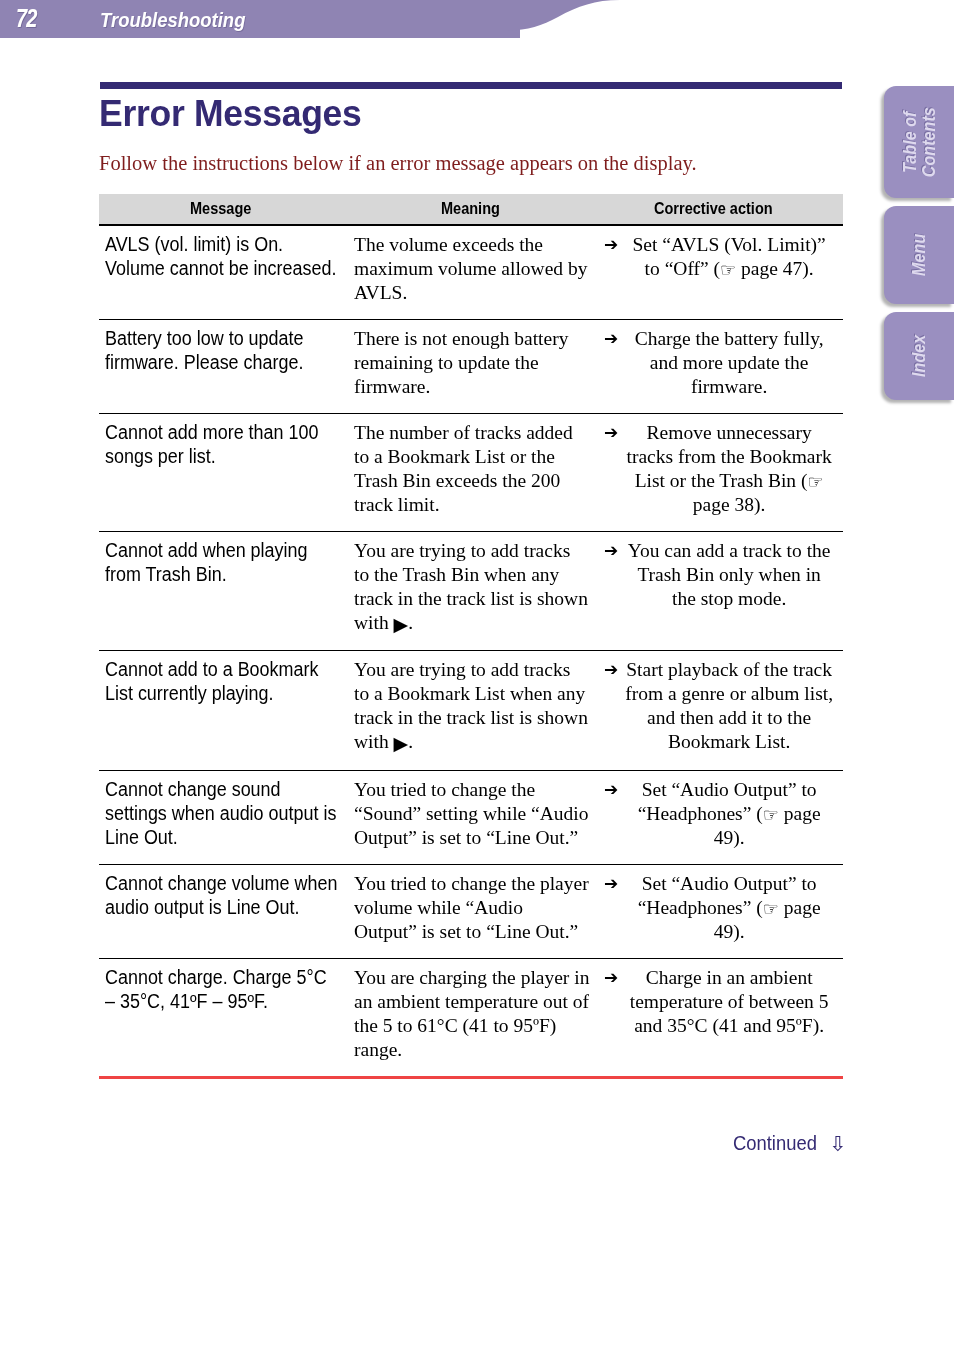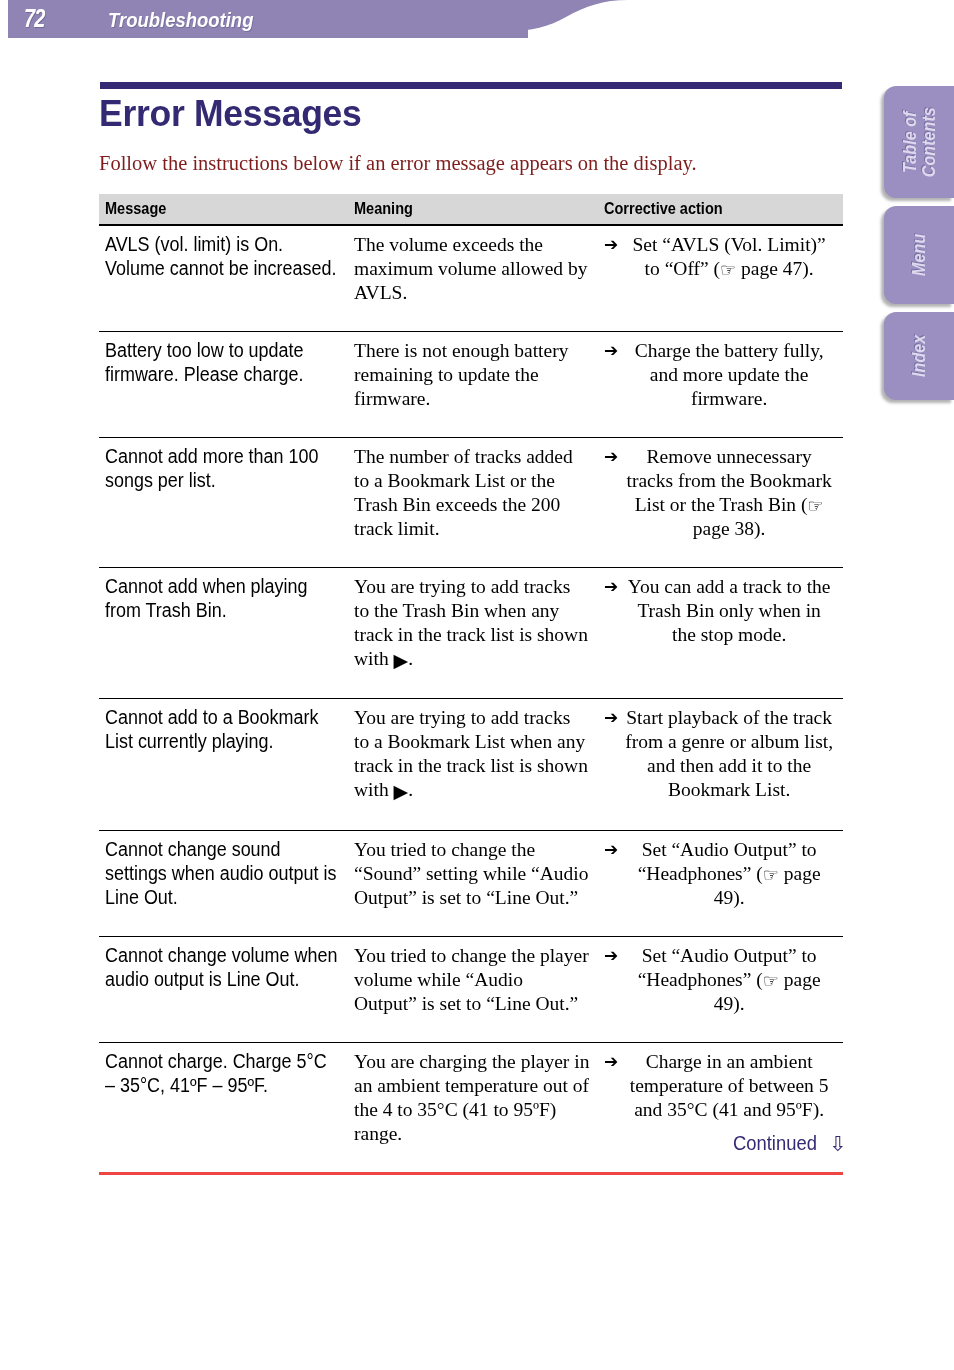--- a/index.html
+++ b/index.html
@@ -6,21 +6,21 @@
   body{
     width:954px;height:1370px;
     background:#ffffff;
     font-family:"Liberation Serif", serif;
     overflow:hidden;
     position:relative;
   }
 
   
   .page-header{
-    position:absolute;left:8px;top:0;width:590px;height:38px;
+    position:absolute;left:0;top:0;width:590px;height:38px;
     overflow:visible;
   }
   .page-header .bar{
     position:absolute;left:0;top:0;width:520px;height:38px;
     background:#8f84b3;
   }
   .page-header svg.tail{
     position:absolute;left:500px;top:0;
   }
   .page-number{
@@ -90,35 +90,35 @@
     position:absolute;left:99px;top:194px;
     width:744px;border-collapse:collapse;
     table-layout:fixed;
   }
   table.err col.c1{width:249px;}
   table.err col.c2{width:250px;}
   table.err col.c3{width:245px;}
 
   table.err thead th{
     background:#d7d7d7;
-    text-align:left;
+    text-align:center;
     padding:5px 4px 6px 6px;
     font-family:"Liberation Sans", sans-serif;
     font-weight:bold;font-size:16.5px;color:#000;
     border-bottom:2px solid #000;
     transform-origin:left;
   }
   table.err thead th span{
     display:inline-block;
     transform:scaleX(.88);transform-origin:left center;
   }
 
   table.err tbody td{
     vertical-align:top;
-    padding:7px 8px 26px 6px;
+    padding:7px 8px 14px 6px;
     border-bottom:1.5px solid #000;
     font-size:19.5px;
     line-height:1.23;
     color:#000;
   }
   table.err tbody tr:last-child td{
     border-bottom:3px solid #ef4444;
   }
 
   
@@ -312,21 +312,21 @@
           <span class="arrow-wrap">
             <span class="arrow">➔</span>
             <span class="acttext">Set “Audio Output” to “Headphones” (<span class="hand">☞</span> page 49).</span>
           </span>
         </td>
       </tr>
       <tr>
         <td class="msg">
           <span class="sq">Cannot charge. Charge 5°C – 35°C, 41ºF – 95ºF.</span>
         </td>
-        <td class="mean">You are charging the player in an ambient temperature out of the 4 to 35°C (41 to 95ºF) range.</td>
+        <td class="mean">You are charging the player in an ambient temperature out of the 5 to 61°C (41 to 95ºF) range.</td>
         <td class="act">
           <span class="arrow-wrap">
             <span class="arrow">➔</span>
             <span class="acttext">Charge in an ambient temperature of between 5 and 35°C (41 and 95ºF).</span>
           </span>
         </td>
       </tr>
     </tbody>
 </table>
 

